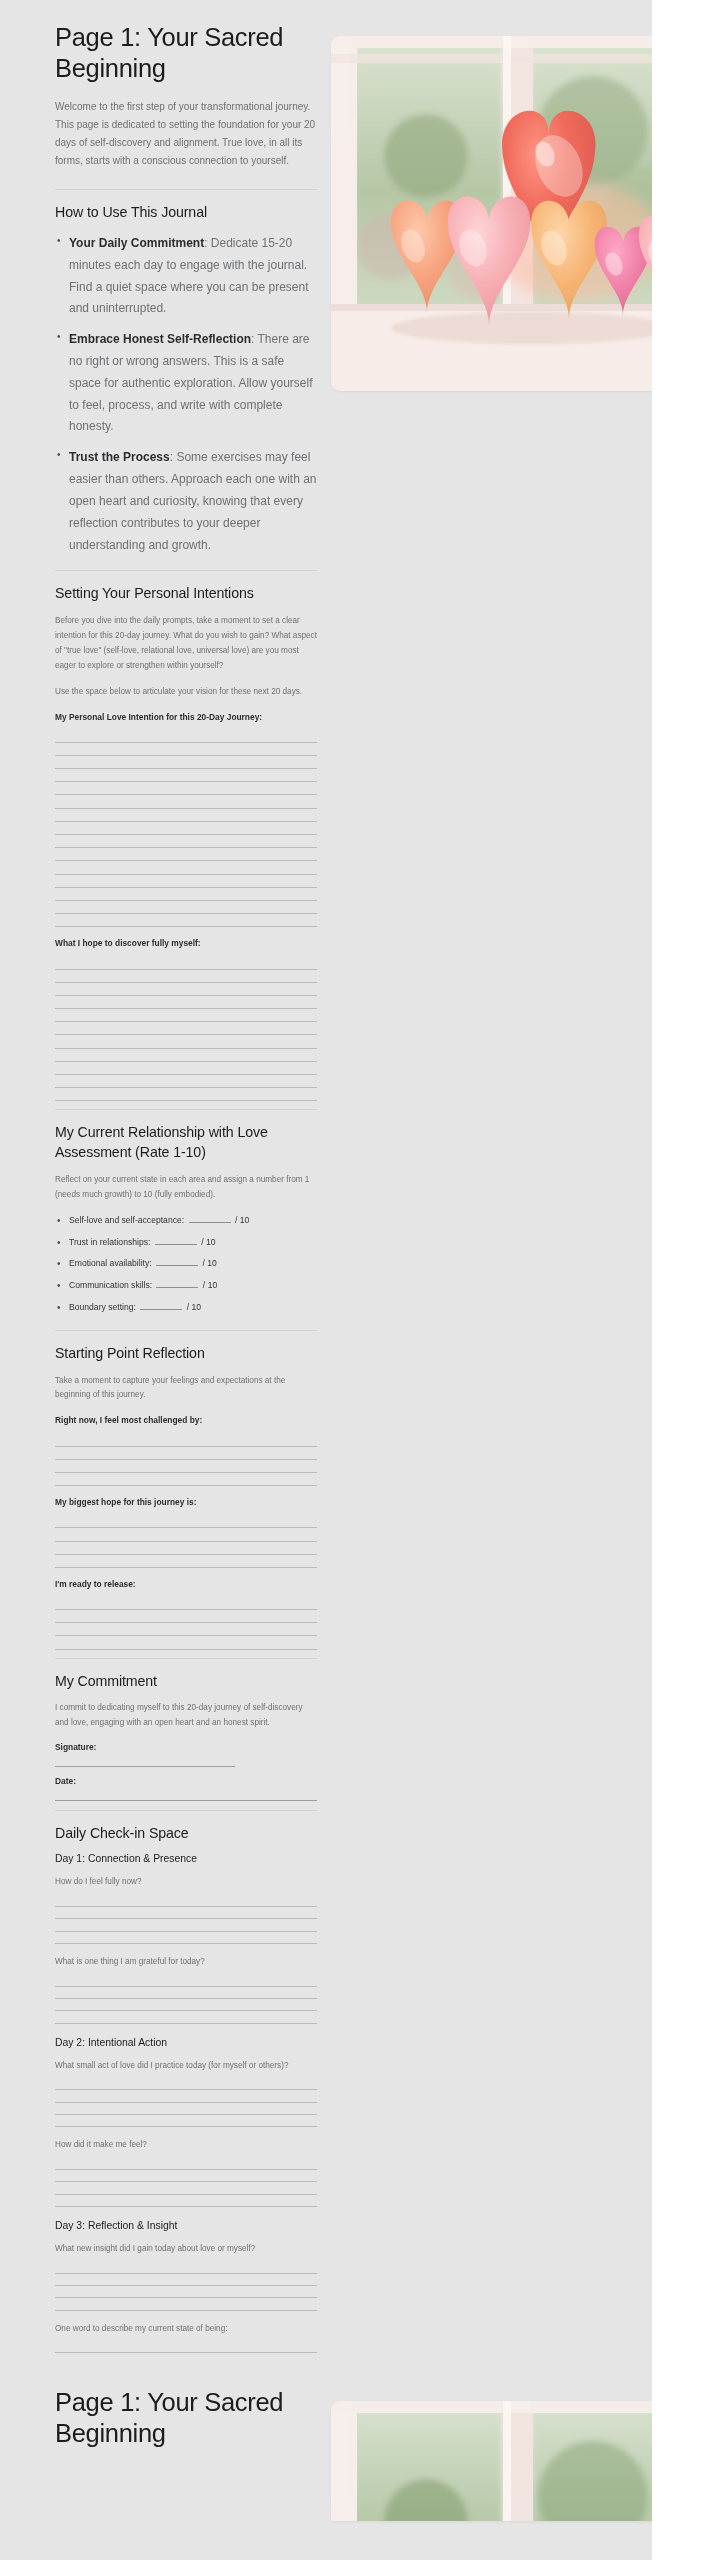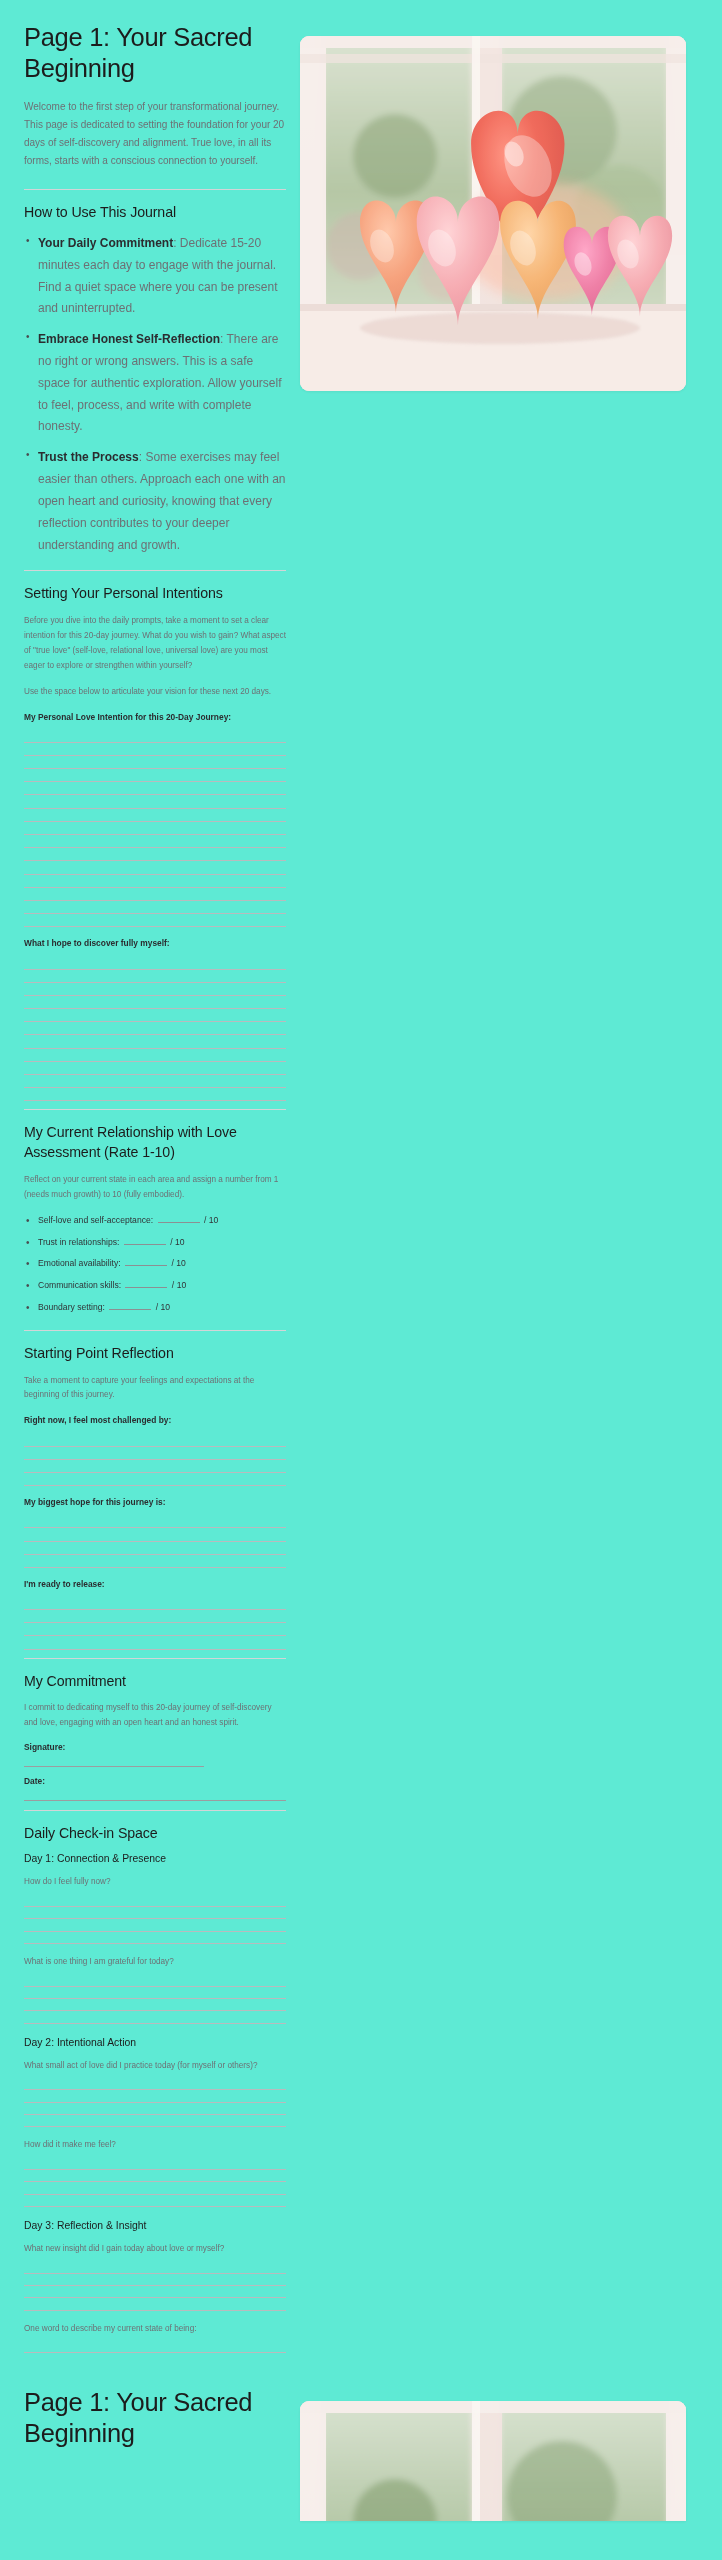--- a/index.html
+++ b/index.html
@@ -3,25 +3,26 @@
 <meta charset="utf-8">
 <style>
   * { box-sizing: border-box; margin: 0; padding: 0; }
   html, body {
     width: 722px;
     background: #ffffff;
     font-family: "Liberation Sans", sans-serif;
     -webkit-font-smoothing: antialiased;
   }
   .page {
-    width: 722px;
+    width: 652px;
     min-height: 2560px;
     position: relative;
-    background: #5eead4;
+    background: #e5e5e5;
     overflow: hidden;
+    padding-left: 31px;
   }
   .layout {
     display: flex;
     align-items: flex-start;
     padding: 22px 18px 0 24px;
     gap: 14px;
   }
   .col-left { width: 262px; flex: 0 0 262px; }
   .col-right { width: 386px; flex: 0 0 386px; padding-top: 14px; }
 

